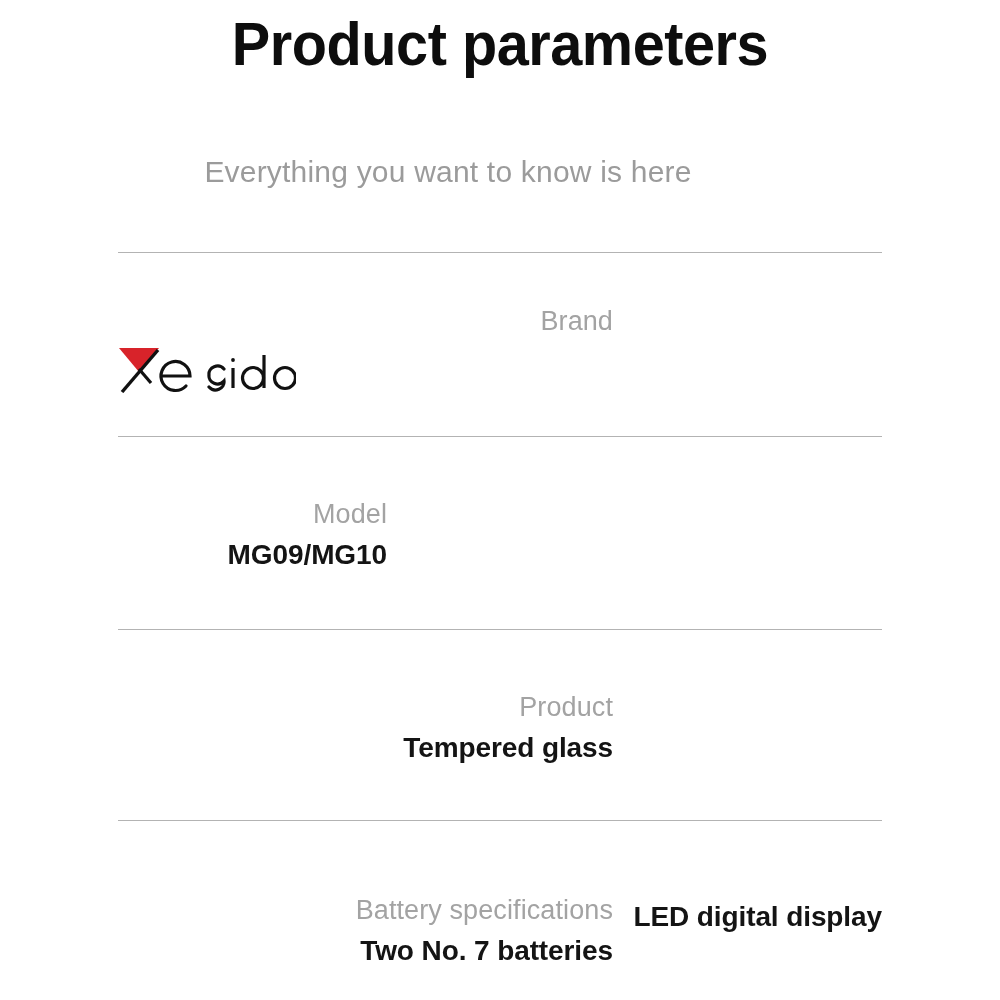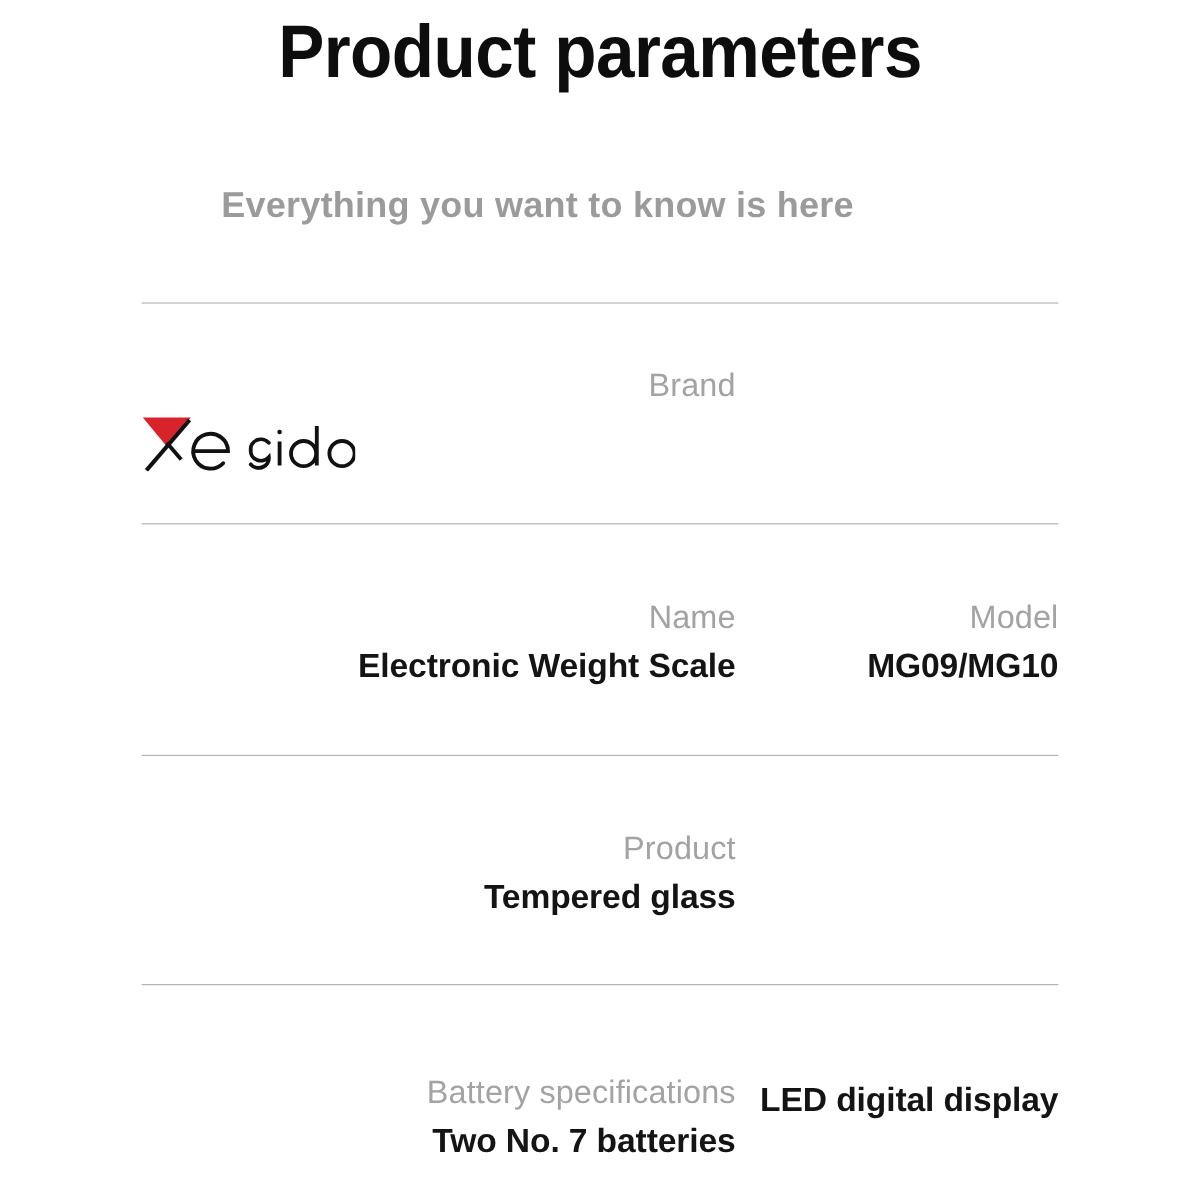--- a/index.html
+++ b/index.html
@@ -44,21 +44,21 @@
     transform: scaleX(0.93);
   }
 
   .page-subtitle {
     position: absolute;
     left: 0;
     top: 152px;
     width: 896px;
     text-align: center;
     font-size: 30px;
-    font-weight: 700;
+    font-weight: 400;
     color: #9b9b9b;
     letter-spacing: 0.2px;
     line-height: 1.3;
   }
 
   
   .divider {
     position: absolute;
     left: 118px;
     width: 764px;
@@ -156,24 +156,20 @@
 
           <path d="M 146 10 L 146 43" stroke="#111111" stroke-width="3.2" fill="none"></path>
 
           <circle cx="167" cy="33" r="10.5" stroke="#111111" stroke-width="3.2" fill="none"></circle>
         </svg>
       </div>
     </div>
   </div>
 
   <div class="spec-row r-name">
-    <div class="spec-cell">
-      <div class="spec-label">Name</div>
-      <div class="spec-value">Electronic Weight Scale</div>
-    </div>
     <div class="spec-cell col-right">
       <div class="spec-label">Model</div>
       <div class="spec-value">MG09/MG10</div>
     </div>
   </div>
 
   <div class="spec-row r-material">
     <div class="spec-cell">
       <div class="spec-label">Product</div>
       <div class="spec-value">Tempered glass</div>

